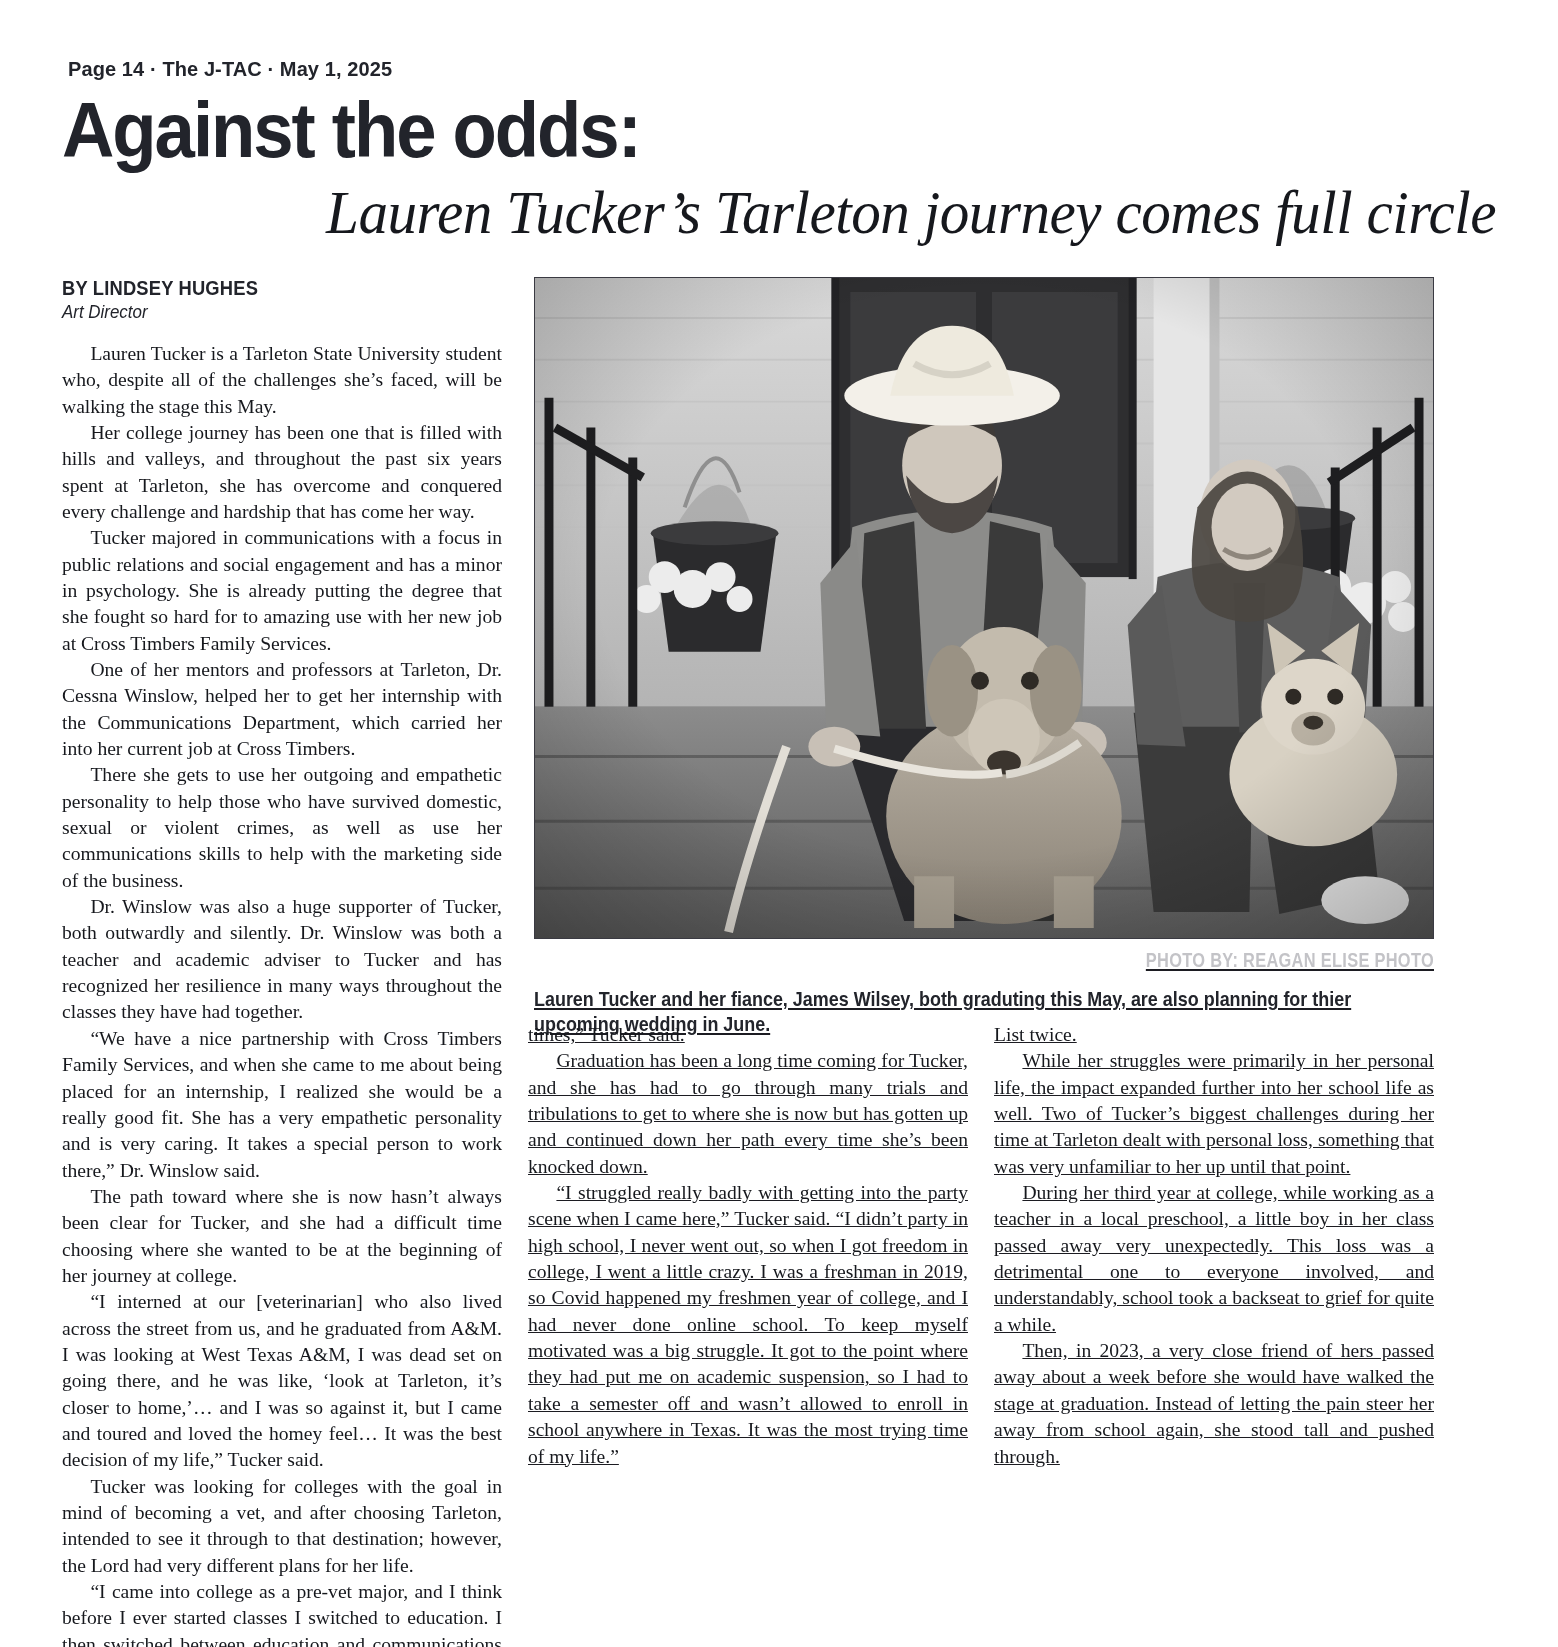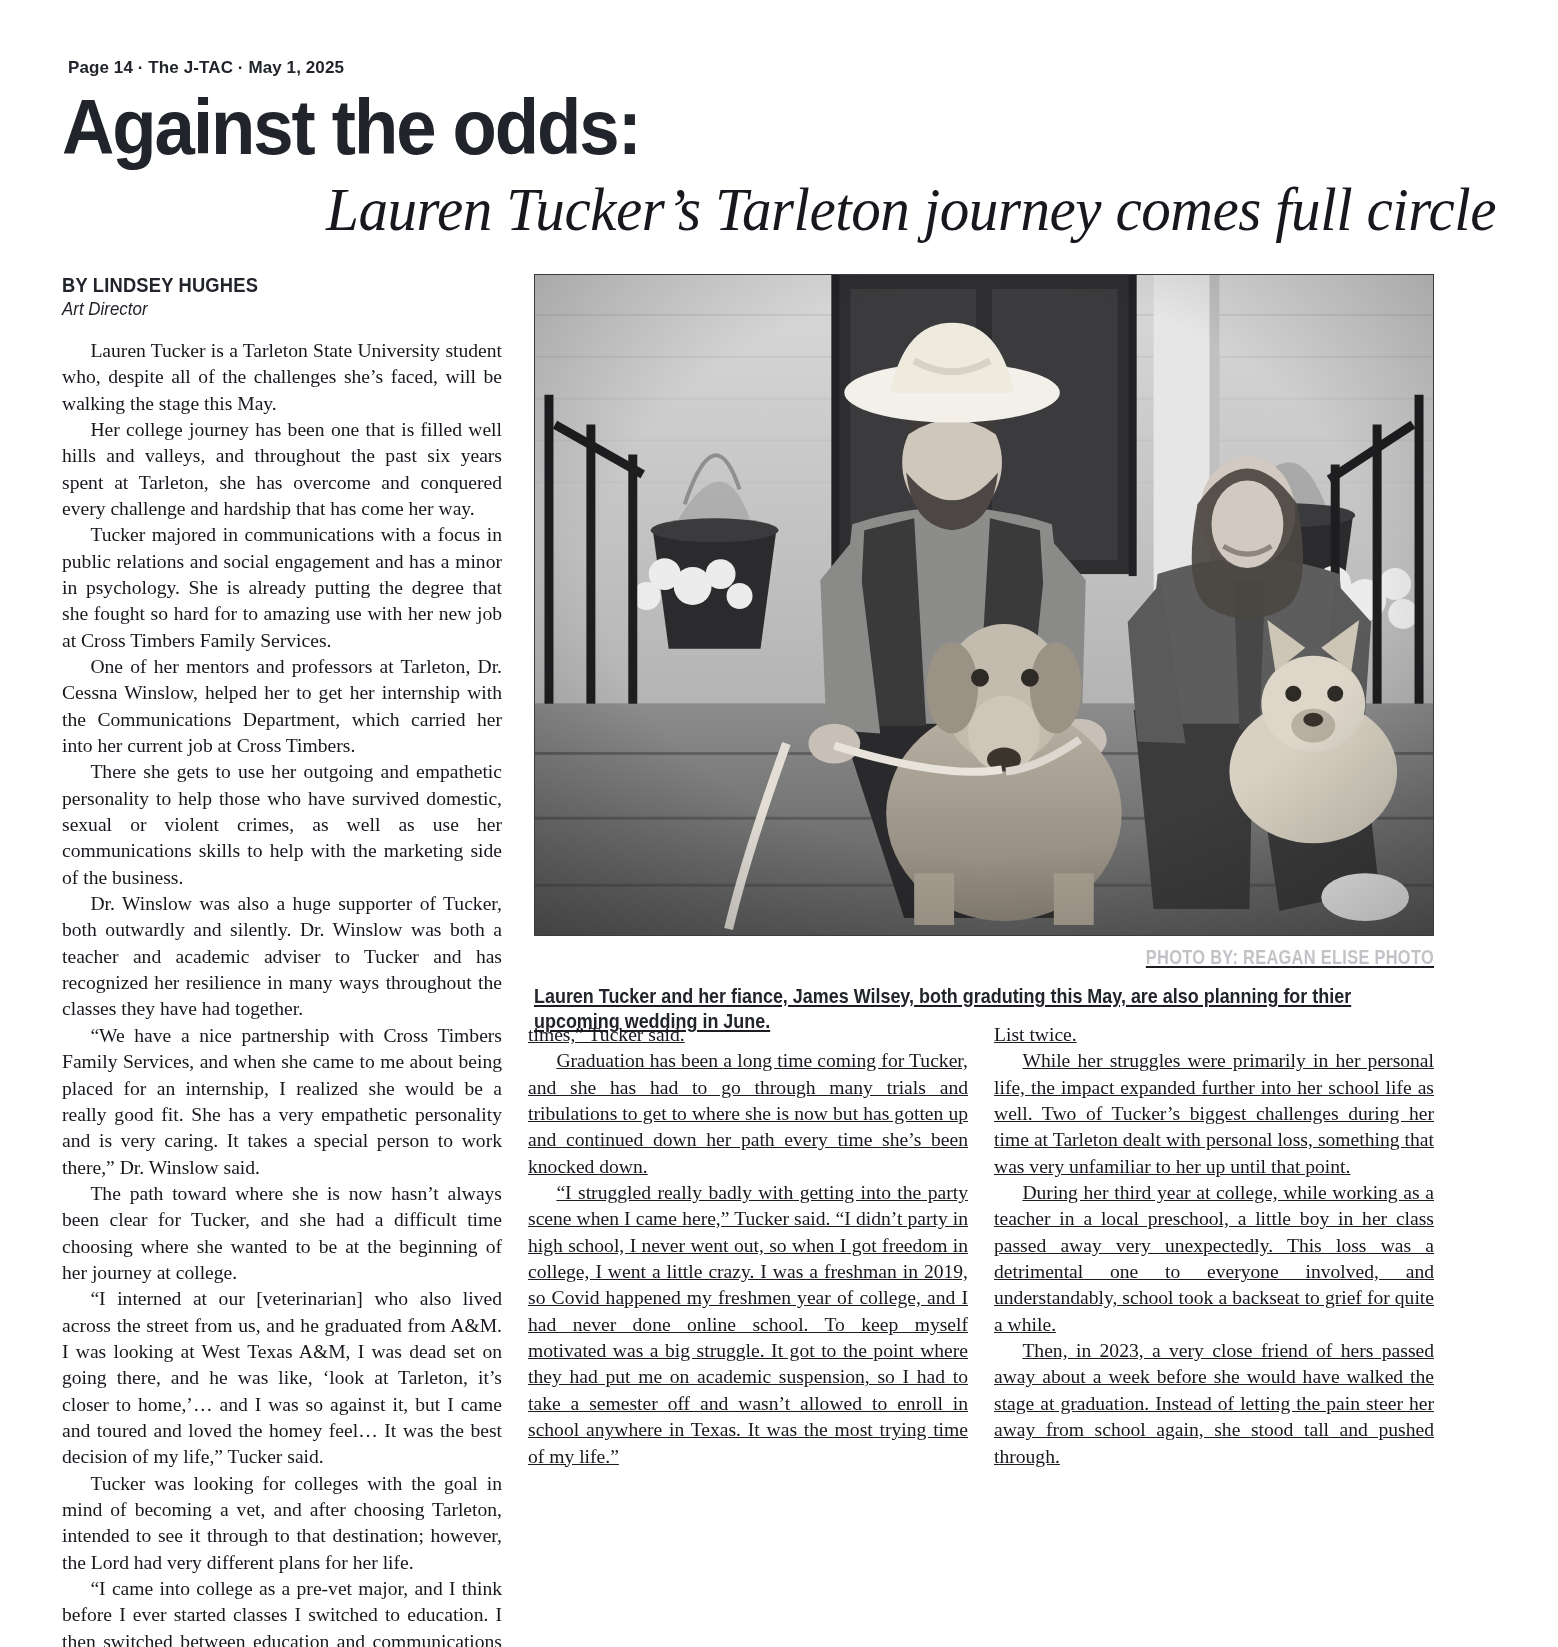--- a/index.html
+++ b/index.html
@@ -21,21 +21,21 @@
     width: 1558px;
     height: 1647px;
     box-sizing: border-box;
     padding: 58px 62px 0 62px;
   }
 
   
   .folio {
     font-family: "Liberation Sans", sans-serif;
     font-weight: bold;
-    font-size: 17px;
+    font-size: 20px;
     letter-spacing: 0.1px;
     color: #22242b;
     margin: 0 0 12px 6px;
     white-space: nowrap;
   }
 
   
   .headline {
     font-family: "Liberation Sans", sans-serif;
     font-weight: bold;
@@ -178,21 +178,21 @@
   <h1 class="headline">Against the odds:</h1>
   <div class="subhead">Lauren Tucker’s Tarleton journey comes full circle</div>
 
   <div class="topwrap">
 
     <div class="col1">
       <div class="byline">BY LINDSEY HUGHES</div>
       <div class="bytitle">Art Director</div>
       <div class="col">
         <p>Lauren Tucker is a Tarleton State University student who, despite all of the challenges she’s faced, will be walking the stage this May.</p>
-        <p>Her college journey has been one that is filled well hills and valleys, and throughout the past six years spent at Tarleton, she has overcome and conquered every challenge and hardship that has come her way.</p>
+        <p>Her college journey has been one that is filled with hills and valleys, and throughout the past six years spent at Tarleton, she has overcome and conquered every challenge and hardship that has come her way.</p>
         <p>Tucker majored in communications with a focus in public relations and social engagement and has a minor in psychology. She is already putting the degree that she fought so hard for to amazing use with her new job at Cross Timbers Family Services.</p>
         <p>One of her mentors and professors at Tarleton, Dr. Cessna Winslow, helped her to get her internship with the Communications Department, which carried her into her current job at Cross Timbers.</p>
         <p>There she gets to use her outgoing and empathetic personality to help those who have survived domestic, sexual or violent crimes, as well as use her communications skills to help with the marketing side of the business.</p>
         <p>Dr. Winslow was also a huge supporter of Tucker, both outwardly and silently. Dr. Winslow was both a teacher and academic adviser to Tucker and has recognized her resilience in many ways throughout the classes they have had together.</p>
         <p>“We have a nice partnership with Cross Timbers Family Services, and when she came to me about being placed for an internship, I realized she would be a really good fit. She has a very empathetic personality and is very caring. It takes a special person to work there,” Dr. Winslow said.</p>
         <p>The path toward where she is now hasn’t always been clear for Tucker, and she had a difficult time choosing where she wanted to be at the beginning of her journey at college.</p>
         <p>“I interned at our [veterinarian] who also lived across the street from us, and he graduated from A&amp;M. I was looking at West Texas A&amp;M, I was dead set on going there, and he was like, ‘look at Tarleton, it’s closer to home,’… and I was so against it, but I came and toured and loved the homey feel… It was the best decision of my life,” Tucker said.</p>
         <p>Tucker was looking for colleges with the goal in mind of becoming a vet, and after choosing Tarleton, intended to see it through to that destination; however, the Lord had very different plans for her life.</p>
         <p>“I came into college as a pre-vet major, and I think before I ever started classes I switched to education. I then switched between education and communications probably three or four</p>
       </div>

